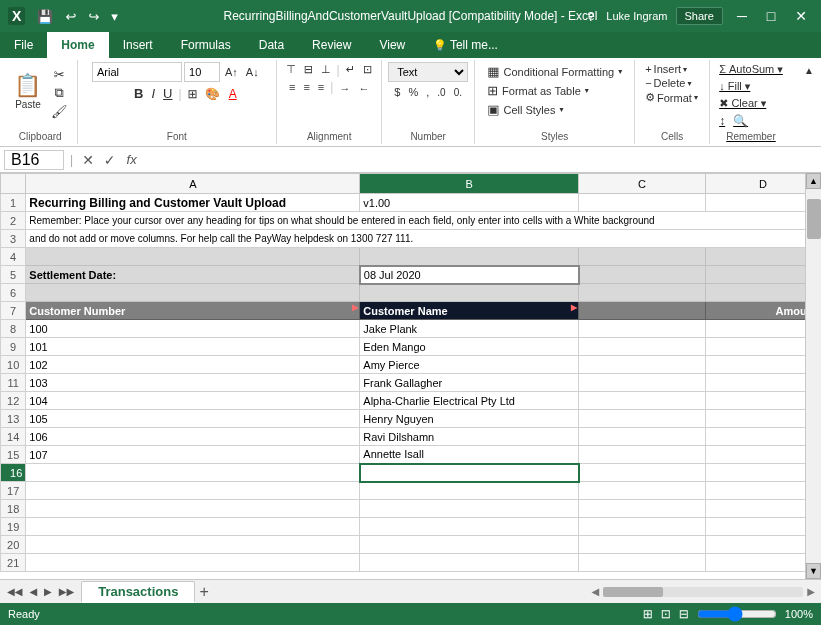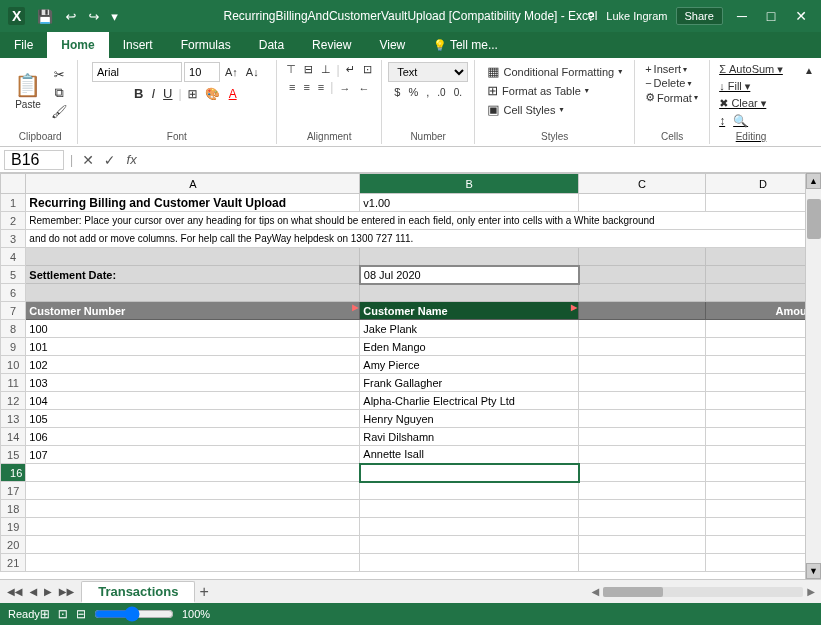--- a/index.html
+++ b/index.html
@@ -230,21 +230,21 @@
       font-weight: 600;
       border-radius: 2px 2px 0 0;
     }
     .sheet-tab.active { background: white; border-bottom: 2px solid white; }
     .add-sheet-btn { background: none; border: none; cursor: pointer; font-size: 16px; color: #555; padding: 0 4px; }
 
     
     .status-bar {
       display: flex;
       align-items: center;
-      justify-content: flex-start;
+      justify-content: space-between;
       background: #217346;
       color: white;
       height: 22px;
       padding: 0 8px;
       font-size: 11px;
     }
     .status-right { display: flex; align-items: center; gap: 8px; }
 
     
     .main-layout {
@@ -453,21 +453,21 @@
     <div class="ribbon-group" style="min-width:80px; border-right:none;text-decoration:underline;">
       <div class="ribbon-group-content" style="flex-direction:column; align-items:flex-start;">
         <button class="rb-btn-small" style="white-space:nowrap;">Σ AutoSum ▾</button>
         <button class="rb-btn-small" style="white-space:nowrap;">↓ Fill ▾</button>
         <button class="rb-btn-small" style="white-space:nowrap;text-align:right;">✖ Clear ▾</button>
         <div style="display:flex; gap:2px;">
           <button class="rb-btn-small" style="font-size:12px;">↕</button>
           <button class="rb-btn-small" style="font-size:12px;">🔍</button>
         </div>
       </div>
-      <span class="ribbon-group-label">Editing</span>
+      <span class="ribbon-group-label">Remember</span>
     </div>
 
     <div style="margin-left:auto; display:flex; align-items:flex-start; padding-top:4px;">
       <button class="rb-btn-small" style="font-size:10px;">▲</button>
     </div>
   </div>
 
   <div class="formula-bar">
     <input type="text" class="name-box" value="B16" style="">
     <span style="color:#aaa; margin:0 2px;">|</span>
@@ -532,21 +532,21 @@
             <td style="background:#d9d9d9; border:1px solid #c0c0c0;"></td>
             <td style="background:#d9d9d9; border:1px solid #c0c0c0;"></td>
           </tr>
 
           <tr>
             <td class="row-num">7</td>
             <td style="background:#808080; color:white; font-weight:bold; border:1px solid #606060; padding:0 3px; position:relative;">
               Customer Number
               <span style="position:absolute; top:1px; right:1px; color:#ff6b6b; font-size:8px;">▶</span>
             </td>
-            <td style="background:#14532d; color:white; font-weight:bold; border:1px solid #606060; padding:0 3px; position:relative;">
+            <td style="background:#0f172a; color:white; font-weight:bold; border:1px solid #606060; padding:0 3px; position:relative;">
               Customer Name
               <span style="position:absolute; top:1px; right:1px; color:#ff6b6b; font-size:8px;">▶</span>
             </td>
             <td style="background:#808080; border:1px solid #606060;"></td>
             <td style="background:#808080; color:white; font-weight:bold; border:1px solid #606060; padding:0 3px; text-align:right; position:relative;">
               Amount
               <span style="position:absolute; top:1px; right:1px; color:#ff6b6b; font-size:8px;">▶</span>
             </td>
           </tr>
 

